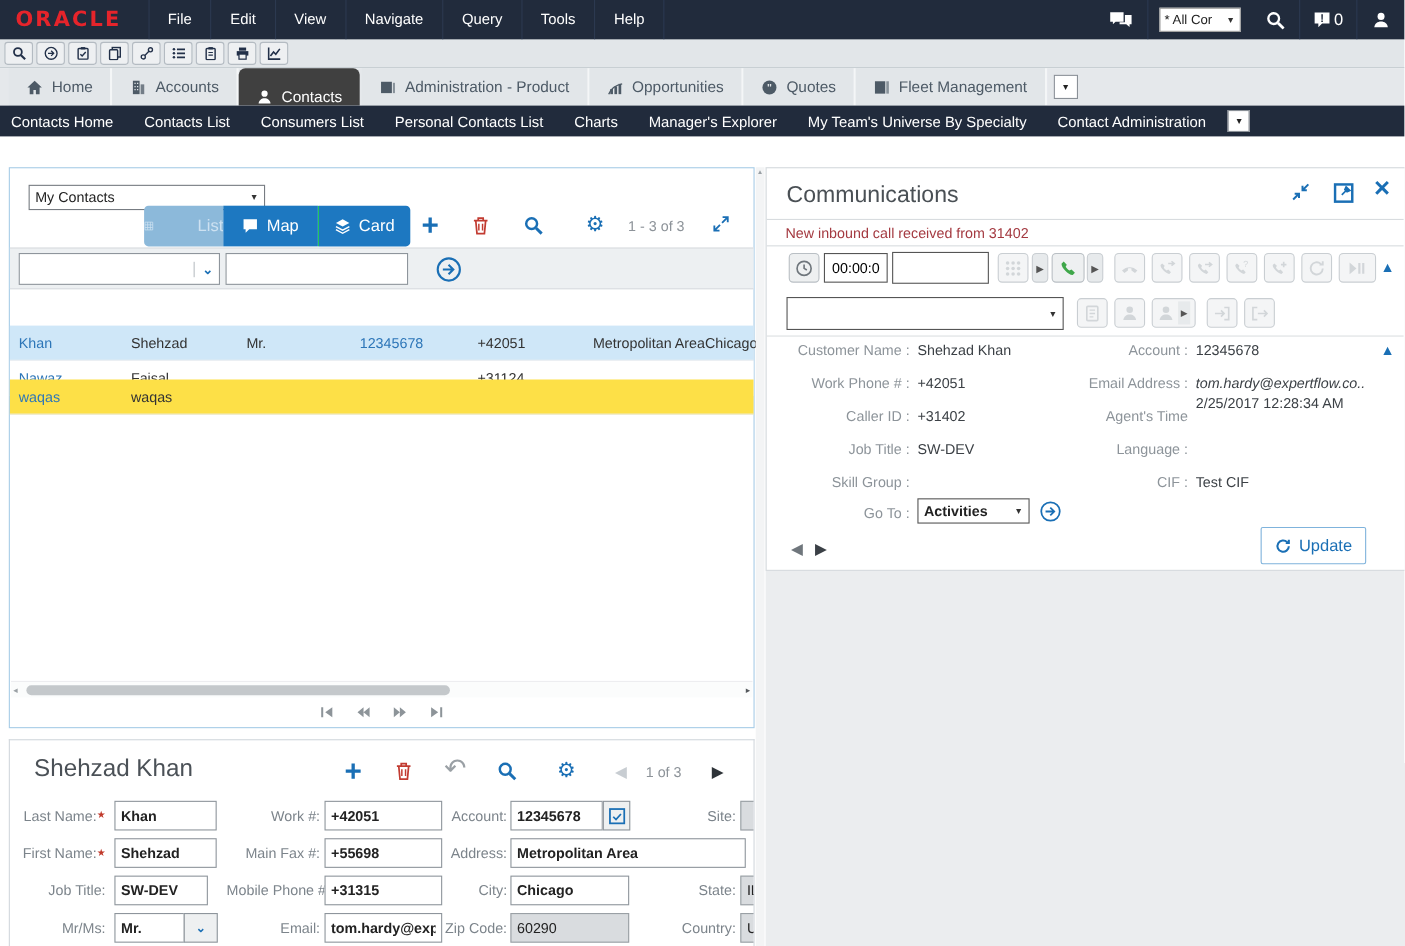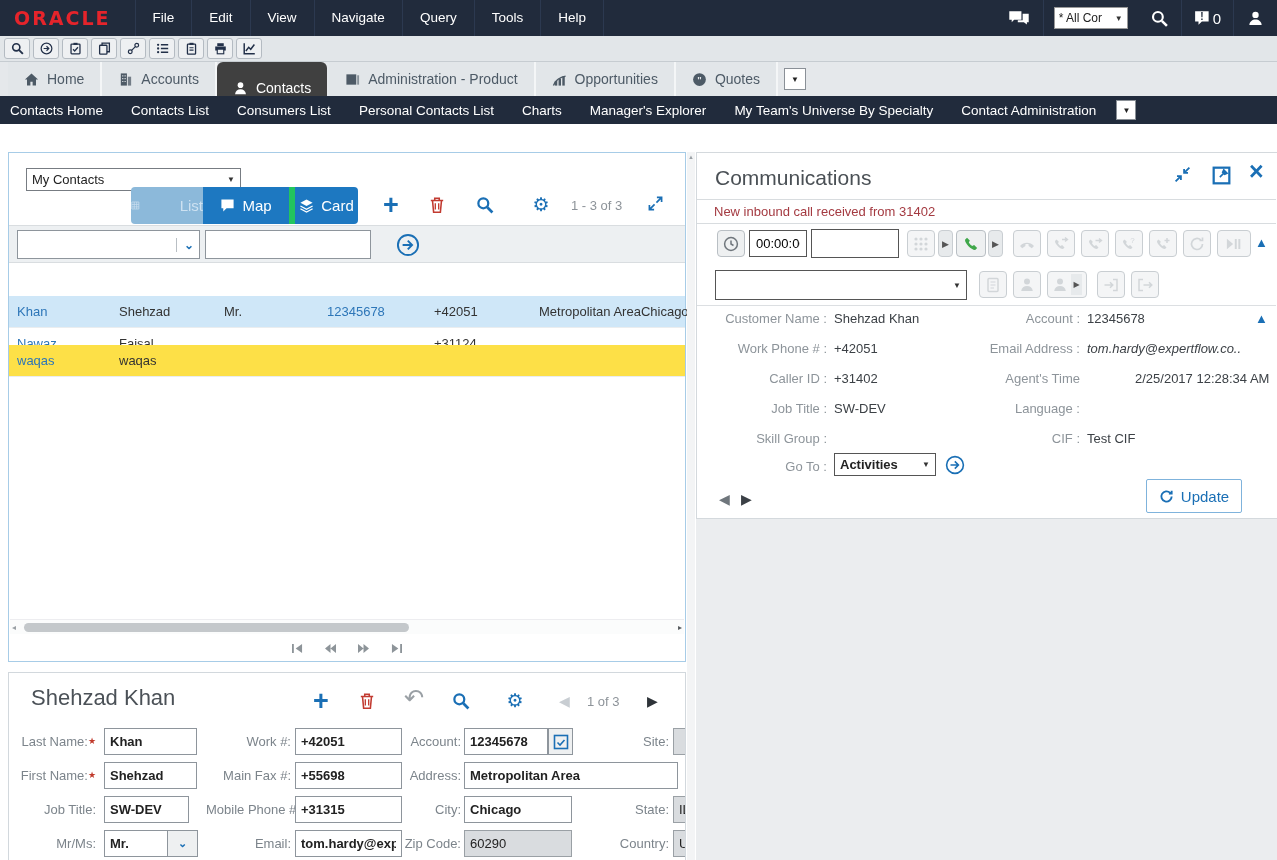--- a/index.html
+++ b/index.html
@@ -235,20 +235,27 @@
         </svg>
       <span>Opportunities</span>
     </div>
     <div class="tab">
       <svg viewBox="0 0 16 16">
           <circle cx="8" cy="8" r="6.8" fill="currentColor"></circle>
           <text x="8" y="11.5" font-size="10" font-weight="bold" fill="#e2e6e9" text-anchor="middle">"</text>
         </svg>
       <span>Quotes</span>
     </div>
+    <div class="tab">
+      <svg viewBox="0 0 16 16">
+          <rect x="1.5" y="2" width="10" height="12" fill="currentColor"></rect>
+          <rect x="12.5" y="2" width="2.5" height="12" fill="currentColor" opacity=".6"></rect>
+        </svg>
+      <span>Fleet Management</span>
+    </div>
     <div class="mini-select">
         <span>▼</span>
       </div>
   </div>
 
   <div class="subnav">
     <span class="subnav-item" style="padding-left:10px;">Contacts Home</span>
     <span class="subnav-item">Contacts List</span>
     <span class="subnav-item">Consumers List</span>
     <span class="subnav-item">Personal Contacts List</span>
@@ -272,21 +279,21 @@
           <path d="M1.5 1.5h13v13h-13zM1.5 6h13M1.5 10.5h13M6 1.5v13M10.5 1.5v13" fill="none" stroke="currentColor" stroke-width="1.3"></path>
         </svg>
       <span>List</span>
     </div>
     <div class="viewbtn" style="left:194px;width:86px;background:#1d78c1;">
       <svg viewBox="0 0 16 16">
           <path d="M1.5 1.5h13v9.5H7l-3.5 3.5v-3.5h-2z" fill="currentColor"></path>
         </svg>
       <span>Map</span>
     </div>
-    <div class="viewbtn" style="left:280px;width:69px;background:#1d78c1;border-left:6px solid #22c55e;border-radius:0 4px 4px 0;">
+    <div class="viewbtn" style="left:280px;width:84px;background:#1d78c1;border-left:1px solid #22c55e;border-radius:0 4px 4px 0;">
       <svg viewBox="0 0 16 16">
           <path d="M8 1.5 14.5 5 8 8.5 1.5 5z" fill="currentColor"></path>
           <path d="M1.5 8.5 8 12l6.5-3.5M1.5 11.5 8 15l6.5-3.5" fill="none" stroke="currentColor" stroke-width="1.4"></path>
         </svg>
       <span>Card</span>
     </div>
 
     <span class="panel-ico blue" style="left:368px;top:38px;width:28px;height:28px;font-size:27px;font-weight:bold;">+</span>
     <span class="panel-ico red" style="left:416px;top:40px;width:24px;height:24px;">
       <svg viewBox="0 0 16 16" width="18" height="18">
@@ -511,21 +518,21 @@
       <span class="abs caret-up" style="left:558px;top:158px;">▲</span>
 
       <span class="dfield-label" style="left:0;top:188px;width:130px;">Work Phone # :</span>
       <span class="dfield-value" style="left:137px;top:188px;">+42051</span>
       <span class="dfield-label" style="left:255px;top:188px;width:128px;">Email Address :</span>
       <span class="dfield-value" style="left:390px;top:188px;font-style:italic;">tom.hardy@expertflow.co..</span>
 
       <span class="dfield-label" style="left:0;top:218px;width:130px;">Caller ID :</span>
       <span class="dfield-value" style="left:137px;top:218px;">+31402</span>
       <span class="dfield-label" style="left:255px;top:218px;width:128px;">Agent's Time</span>
-      <span class="dfield-value" style="left:390px;top:218px;margin-left:48px;">2/25/2017 12:28:34 AM</span>
+      <span class="dfield-value" style="left:390px;top:206px;">2/25/2017 12:28:34 AM</span>
 
       <span class="dfield-label" style="left:0;top:248px;width:130px;">Job Title :</span>
       <span class="dfield-value" style="left:137px;top:248px;">SW-DEV</span>
       <span class="dfield-label" style="left:255px;top:248px;width:128px;">Language :</span>
       <span class="dfield-value" style="left:390px;top:248px;"></span>
 
       <span class="dfield-label" style="left:0;top:278px;width:130px;">Skill Group :</span>
       <span class="dfield-value" style="left:137px;top:278px;"></span>
       <span class="dfield-label" style="left:255px;top:278px;width:128px;">CIF :</span>
       <span class="dfield-value" style="left:390px;top:278px;">Test CIF</span>

